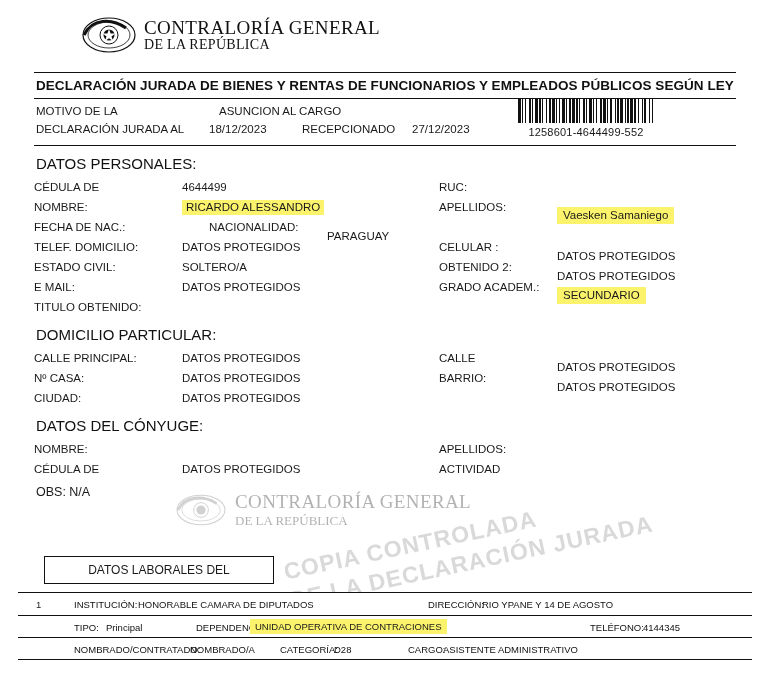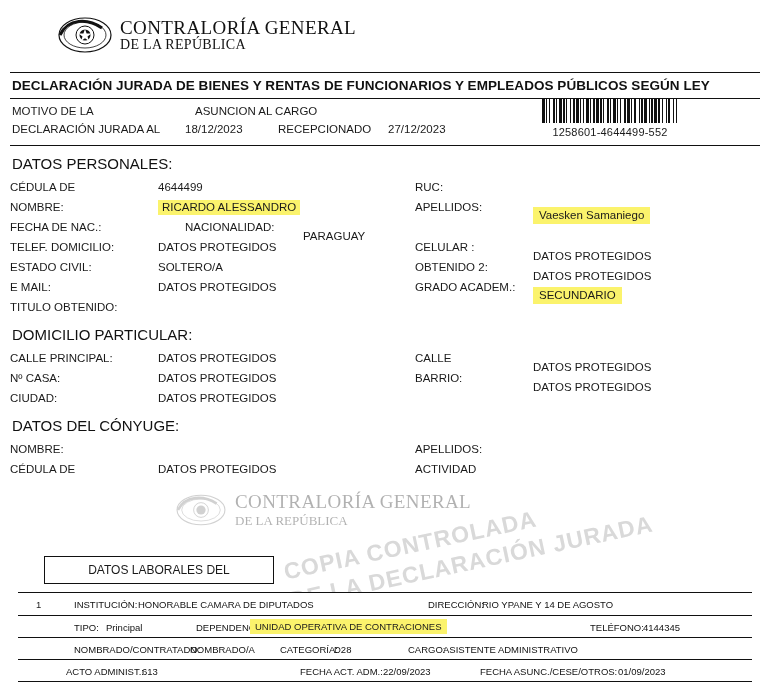--- a/index.html
+++ b/index.html
@@ -11,21 +11,21 @@
     width: 770px; height: 696px;
     font-family: "Liberation Sans", sans-serif;
     color: #1a1a1a;
     position: relative;
     overflow: hidden;
   }
   .page {
     position: relative;
     width: 770px;
     height: 696px;
-    padding: 0 10px;
+    padding: 0 34px;
   }
 
   
   .header {
     position: relative;
     height: 72px;
   }
   .logo-block {
     position: absolute;
     left: 48px;
@@ -457,20 +457,21 @@
         <div class="c-lbl2">APELLIDOS:</div>
         <div class="c-val2"></div>
       </div>
       <div class="row">
         <div class="c-lbl">CÉDULA DE</div>
         <div class="c-val">DATOS PROTEGIDOS</div>
         <div class="c-lbl2">ACTIVIDAD</div>
         <div class="c-val2"></div>
       </div>
     </div>
+  <div style="font-size:12.5px;padding:6px 0 0 2px;">OBS: N/A</div>
 
   <div class="watermark">
     <div class="wm-logo">
       <svg width="52" height="46" viewBox="0 0 54 50">
         <ellipse cx="27" cy="25" rx="26" ry="16" fill="none" stroke="#9a9a9a" stroke-width="1.2"></ellipse>
         <ellipse cx="27" cy="25" rx="21" ry="12" fill="none" stroke="#9a9a9a" stroke-width="0.8"></ellipse>
         <path d="M2 25 C 10 9, 30 9, 44 18" stroke="#9a9a9a" stroke-width="3" fill="none"></path>
         <circle cx="27" cy="25" r="8" fill="none" stroke="#9a9a9a" stroke-width="1"></circle>
         <circle cx="27" cy="25" r="5" fill="#9a9a9a"></circle>
       </svg>
@@ -506,23 +507,15 @@
       <span class="f lab-val" style="left:625px;">4144345</span>
     </div>
     <div class="lab-row">
       <span class="f lab-lbl" style="left:56px;">NOMBRADO/CONTRATADO:</span>
       <span class="f lab-val" style="left:172px;">NOMBRADO/A</span>
       <span class="f lab-lbl" style="left:262px;">CATEGORÍA:</span>
       <span class="f lab-val" style="left:316px;">D28</span>
       <span class="f lab-lbl" style="left:390px;">CARGO:</span>
       <span class="f lab-val" style="left:425px;">ASISTENTE ADMINISTRATIVO</span>
     </div>
-    <div class="lab-row">
-      <span class="f lab-lbl" style="left:48px;">ACTO ADMINIST.:</span>
-      <span class="f lab-val" style="left:124px;">613</span>
-      <span class="f lab-lbl" style="left:282px;">FECHA ACT. ADM.:</span>
-      <span class="f lab-val" style="left:365px;">22/09/2023</span>
-      <span class="f lab-lbl" style="left:462px;">FECHA ASUNC./CESE/OTROS:</span>
-      <span class="f lab-val" style="left:600px;">01/09/2023</span>
-    </div>
   </div>
 
 </div>
 
 </body></html>

